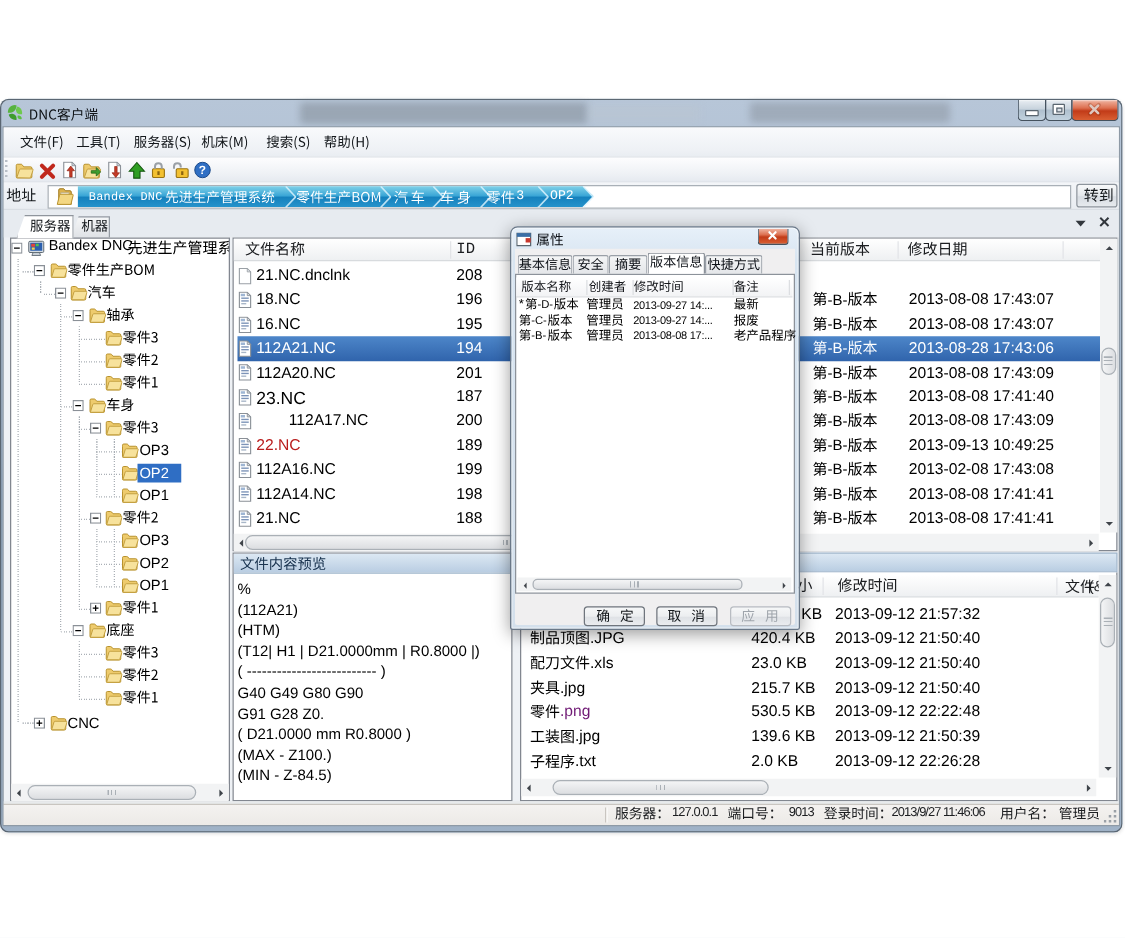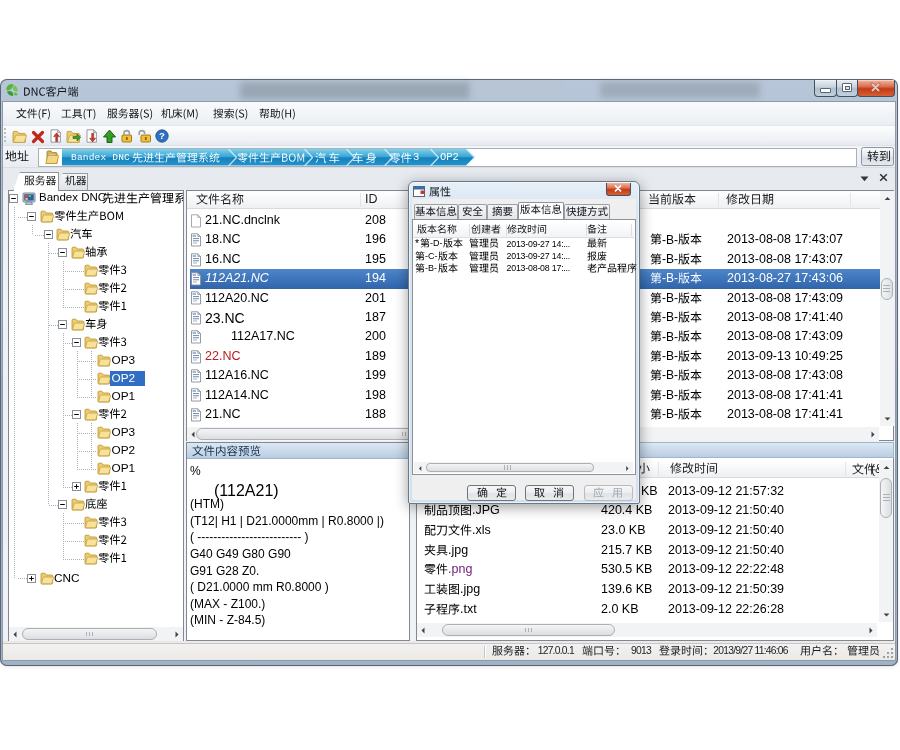--- a/index.html
+++ b/index.html
@@ -605,21 +605,21 @@
 <div style="position:absolute;left:360px;top:193px;width:1px;height:14px;background:#e2e4e7;"></div>
 <div style="position:absolute;left:438px;top:193px;width:1px;height:14px;background:#e2e4e7;"></div>
 <div style="position:absolute;left:718px;top:193px;width:1px;height:14px;background:#e2e4e7;"></div>
 <div style="position:absolute;left:850px;top:193px;width:1px;height:14px;background:#e2e4e7;"></div>
 <svg class="t" style="left:196px;top:192.78px" width="48.0" height="13.1" viewBox="0 -880 4000 1092" fill="#1c1e21">
     <use href="#q6" x="0"></use>
     <use href="#q7" x="1000"></use>
     <use href="#q52" x="2000"></use>
     <use href="#q53" x="3000"></use>
   </svg>
-<div class="L" style="left:365px;top:191.75px;font-size:12.5px;color:#1c1e21;font-family:Liberation Sans, sans-serif;text-align:right;">ID</div>
+<div class="L" style="left:365px;top:191.75px;font-size:12.5px;color:#1c1e21;font-family:Liberation Mono, monospace;text-align:right;">ID</div>
 <svg class="t" style="left:648px;top:192.78px" width="48.0" height="13.1" viewBox="0 -880 4000 1092" fill="#1c1e21">
     <use href="#q54" x="0"></use>
     <use href="#q55" x="1000"></use>
     <use href="#q56" x="2000"></use>
     <use href="#q57" x="3000"></use>
   </svg>
 <svg class="t" style="left:726px;top:192.78px" width="48.0" height="13.1" viewBox="0 -880 4000 1092" fill="#1c1e21">
     <use href="#q58" x="0"></use>
     <use href="#q59" x="1000"></use>
     <use href="#q60" x="2000"></use>
@@ -671,31 +671,31 @@
 <div class="L" style="left:727px;top:251.75px;font-size:12.5px;color:#000;font-family:'Liberation Sans',sans-serif;">2013-08-08 17:43:07</div>
 <div style="position:absolute;left:190px;top:268.5px;width:690px;height:20.1px;background:linear-gradient(180deg,#4d86c9,#3064ac);"></div>
 <svg class="t" style="left:190px;top:271.9px;" width="12" height="14" viewBox="0 0 12 14">
     <path d="M1.5 .8 L7.8 .8 L10.5 3.5 L10.5 13 L1.5 13 Z" fill="#fff" stroke="#8a9097" stroke-width=".9"></path>
     <path d="M7.8 .8 L7.8 3.5 L10.5 3.5 Z" fill="#d8dde2" stroke="#8a9097" stroke-width=".7"></path>
     <rect x="3" y="5" width="6" height="1.1" fill="#7c93b8"></rect>
     <rect x="3" y="7.2" width="6" height="1.1" fill="#7c93b8"></rect>
     <rect x="3" y="9.4" width="4" height="1.1" fill="#a8b6c8"></rect>
     <rect x="2.6" y="2" width="3.4" height="2" fill="#9fb6d4"></rect>
   </svg>
-<div class="L" style="left:205px;top:271.15px;font-size:12.5px;color:#fff;font-family:'Liberation Sans',sans-serif;font-style:italic;">112A21.NC</div>
+<div class="L" style="left:205px;top:271.15px;font-size:12.5px;color:#fff;font-family:'Liberation Sans',sans-serif;">112A21.NC</div>
 <div class="L" style="left:365px;top:271.15px;font-size:12.5px;color:#fff;font-family:'Liberation Sans',sans-serif;">194</div>
 <svg class="t" style="left:650px;top:272.18px" width="12.0" height="13.1" viewBox="0 -880 1000 1092" fill="#fff">
     <use href="#q62" x="0"></use>
   </svg>
 <div class="L" style="left:662px;top:271.46px;font-size:12px;color:#fff;font-family:'Liberation Sans',sans-serif;">-B-</div>
 <svg class="t" style="left:678px;top:272.18px" width="24.0" height="13.1" viewBox="0 -880 2000 1092" fill="#fff">
     <use href="#q56" x="0"></use>
     <use href="#q57" x="1000"></use>
   </svg>
-<div class="L" style="left:727px;top:271.15px;font-size:12.5px;color:#fff;font-family:'Liberation Sans',sans-serif;">2013-08-27 17:43:06</div>
+<div class="L" style="left:727px;top:271.15px;font-size:12.5px;color:#fff;font-family:'Liberation Sans',sans-serif;">2013-08-28 17:43:06</div>
 <svg class="t" style="left:190px;top:291.3px;" width="12" height="14" viewBox="0 0 12 14">
     <path d="M1.5 .8 L7.8 .8 L10.5 3.5 L10.5 13 L1.5 13 Z" fill="#fff" stroke="#8a9097" stroke-width=".9"></path>
     <path d="M7.8 .8 L7.8 3.5 L10.5 3.5 Z" fill="#d8dde2" stroke="#8a9097" stroke-width=".7"></path>
     <rect x="3" y="5" width="6" height="1.1" fill="#7c93b8"></rect>
     <rect x="3" y="7.2" width="6" height="1.1" fill="#7c93b8"></rect>
     <rect x="3" y="9.4" width="4" height="1.1" fill="#a8b6c8"></rect>
     <rect x="2.6" y="2" width="3.4" height="2" fill="#9fb6d4"></rect>
   </svg>
 <div class="L" style="left:205px;top:290.55px;font-size:12.5px;color:#000;font-family:'Liberation Sans',sans-serif;">112A20.NC</div>
 <div class="L" style="left:365px;top:290.55px;font-size:12.5px;color:#000;font-family:'Liberation Sans',sans-serif;">201</div>
@@ -776,21 +776,21 @@
 <div class="L" style="left:205px;top:368.15px;font-size:12.5px;color:#000;font-family:'Liberation Sans',sans-serif;">112A16.NC</div>
 <div class="L" style="left:365px;top:368.15px;font-size:12.5px;color:#000;font-family:'Liberation Sans',sans-serif;">199</div>
 <svg class="t" style="left:650px;top:369.18px" width="12.0" height="13.1" viewBox="0 -880 1000 1092" fill="#000">
     <use href="#q62" x="0"></use>
   </svg>
 <div class="L" style="left:662px;top:368.46px;font-size:12px;color:#000;font-family:'Liberation Sans',sans-serif;">-B-</div>
 <svg class="t" style="left:678px;top:369.18px" width="24.0" height="13.1" viewBox="0 -880 2000 1092" fill="#000">
     <use href="#q56" x="0"></use>
     <use href="#q57" x="1000"></use>
   </svg>
-<div class="L" style="left:727px;top:368.15px;font-size:12.5px;color:#000;font-family:'Liberation Sans',sans-serif;">2013-08-08 17:43:08</div>
+<div class="L" style="left:727px;top:368.15px;font-size:12.5px;color:#000;font-family:'Liberation Sans',sans-serif;">2013-02-08 17:43:08</div>
 <svg class="t" style="left:190px;top:388.3px;" width="12" height="14" viewBox="0 0 12 14">
     <path d="M1.5 .8 L7.8 .8 L10.5 3.5 L10.5 13 L1.5 13 Z" fill="#fff" stroke="#8a9097" stroke-width=".9"></path>
     <path d="M7.8 .8 L7.8 3.5 L10.5 3.5 Z" fill="#d8dde2" stroke="#8a9097" stroke-width=".7"></path>
     <rect x="3" y="5" width="6" height="1.1" fill="#7c93b8"></rect>
     <rect x="3" y="7.2" width="6" height="1.1" fill="#7c93b8"></rect>
     <rect x="3" y="9.4" width="4" height="1.1" fill="#a8b6c8"></rect>
     <rect x="2.6" y="2" width="3.4" height="2" fill="#9fb6d4"></rect>
   </svg>
 <div class="L" style="left:205px;top:387.55px;font-size:12.5px;color:#000;font-family:'Liberation Sans',sans-serif;">112A14.NC</div>
 <div class="L" style="left:365px;top:387.55px;font-size:12.5px;color:#000;font-family:'Liberation Sans',sans-serif;">198</div>
@@ -844,21 +844,21 @@
 <div style="position:absolute;left:187px;top:443px;width:222px;height:16px;background:linear-gradient(180deg,#dce8f3,#b9cde2);border-bottom:1px solid #9fb6cc;box-sizing:border-box;"></div>
 <svg class="t" style="left:192px;top:444.56px" width="69.0" height="12.6" viewBox="0 -880 6000 1092" fill="#1a3450">
     <use href="#q6" x="0"></use>
     <use href="#q7" x="1000"></use>
     <use href="#q63" x="2000"></use>
     <use href="#q64" x="3000"></use>
     <use href="#q65" x="4000"></use>
     <use href="#q66" x="5000"></use>
   </svg>
 <div class="L" style="left:190px;top:464px;font-size:12px;color:#000;font-family:'Liberation Sans',sans-serif;white-space:pre;">%</div>
-<div class="L" style="left:190px;top:480.6px;font-size:16px;color:#000;font-family:'Liberation Sans',sans-serif;white-space:pre;margin-left:24px;">(112A21)</div>
+<div class="L" style="left:190px;top:480.6px;font-size:12px;color:#000;font-family:'Liberation Sans',sans-serif;white-space:pre;">(112A21)</div>
 <div class="L" style="left:190px;top:497.2px;font-size:12px;color:#000;font-family:'Liberation Sans',sans-serif;white-space:pre;">(HTM)</div>
 <div class="L" style="left:190px;top:513.8px;font-size:12px;color:#000;font-family:'Liberation Sans',sans-serif;white-space:pre;">(T12| H1 | D21.0000mm | R0.8000 |)</div>
 <div class="L" style="left:190px;top:530.4px;font-size:12px;color:#000;font-family:'Liberation Sans',sans-serif;white-space:pre;">( -------------------------- )</div>
 <div class="L" style="left:190px;top:547px;font-size:12px;color:#000;font-family:'Liberation Sans',sans-serif;white-space:pre;">G40 G49 G80 G90</div>
 <div class="L" style="left:190px;top:563.6px;font-size:12px;color:#000;font-family:'Liberation Sans',sans-serif;white-space:pre;">G91 G28 Z0.</div>
 <div class="L" style="left:190px;top:580.2px;font-size:12px;color:#000;font-family:'Liberation Sans',sans-serif;white-space:pre;">( D21.0000 mm R0.8000 )</div>
 <div class="L" style="left:190px;top:596.8px;font-size:12px;color:#000;font-family:'Liberation Sans',sans-serif;white-space:pre;">(MAX - Z100.)</div>
 <div class="L" style="left:190px;top:613.4px;font-size:12px;color:#000;font-family:'Liberation Sans',sans-serif;white-space:pre;">(MIN - Z-84.5)</div>
 <div style="position:absolute;left:416px;top:442px;width:478px;height:16px;background:linear-gradient(180deg,#dce8f3,#b9cde2);border:1px solid #9fb6cc;border-bottom:1px solid #9fb6cc;box-sizing:border-box;"></div>
 <div style="position:absolute;left:416px;top:458px;width:478px;height:183px;background:#fff;border:1px solid #828790;border-top:none;box-sizing:border-box;"></div>

